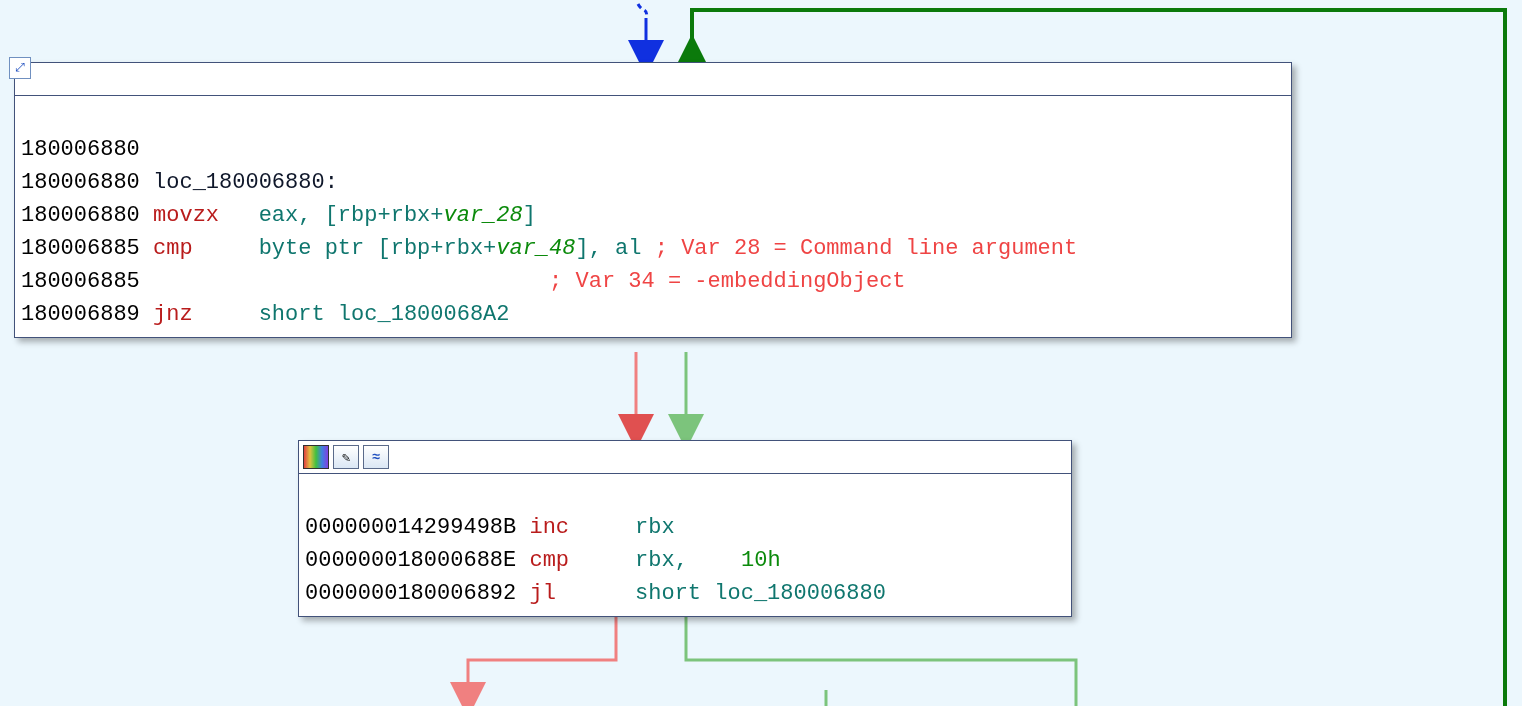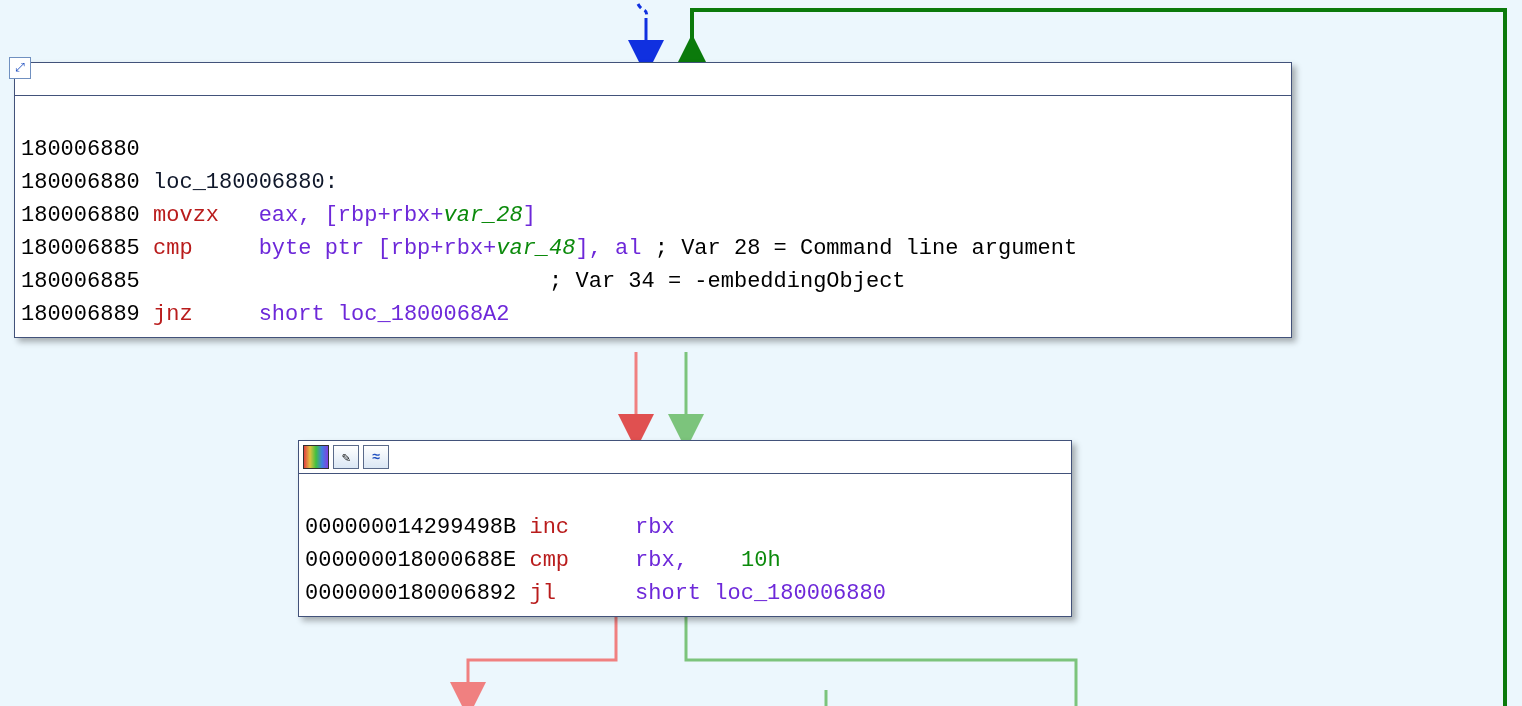--- a/index.html
+++ b/index.html
@@ -35,25 +35,25 @@
     align-items: center;
     min-height: 28px;
   }
   .node-body {
     padding: 4px 6px 6px 6px;
     white-space: pre;
     line-height: 1.5;
   }
   .addr   { color: #000000; }
   .mnem   { color: #b91c1c; }
-  .reg    { color: #6d28d9; text-align: right; }
+  .reg    { color: #0f766e; text-align: right; }
   .var    { color: #0b8a0b; font-style: italic; }
   .imm    { color: #0b8a0b; margin-left: 40px; }
   .label  { color: #0f172a; }
-  .comment{ color: #000000; }
+  .comment{ color: #ef4444; }
 
   
   .tb-icon {
     width: 24px;
     height: 22px;
     border: 1px solid #5a6a8a;
     background: linear-gradient(#ffffff,#dbe7f5);
     display: flex;
     align-items: center;
     justify-content: center;

